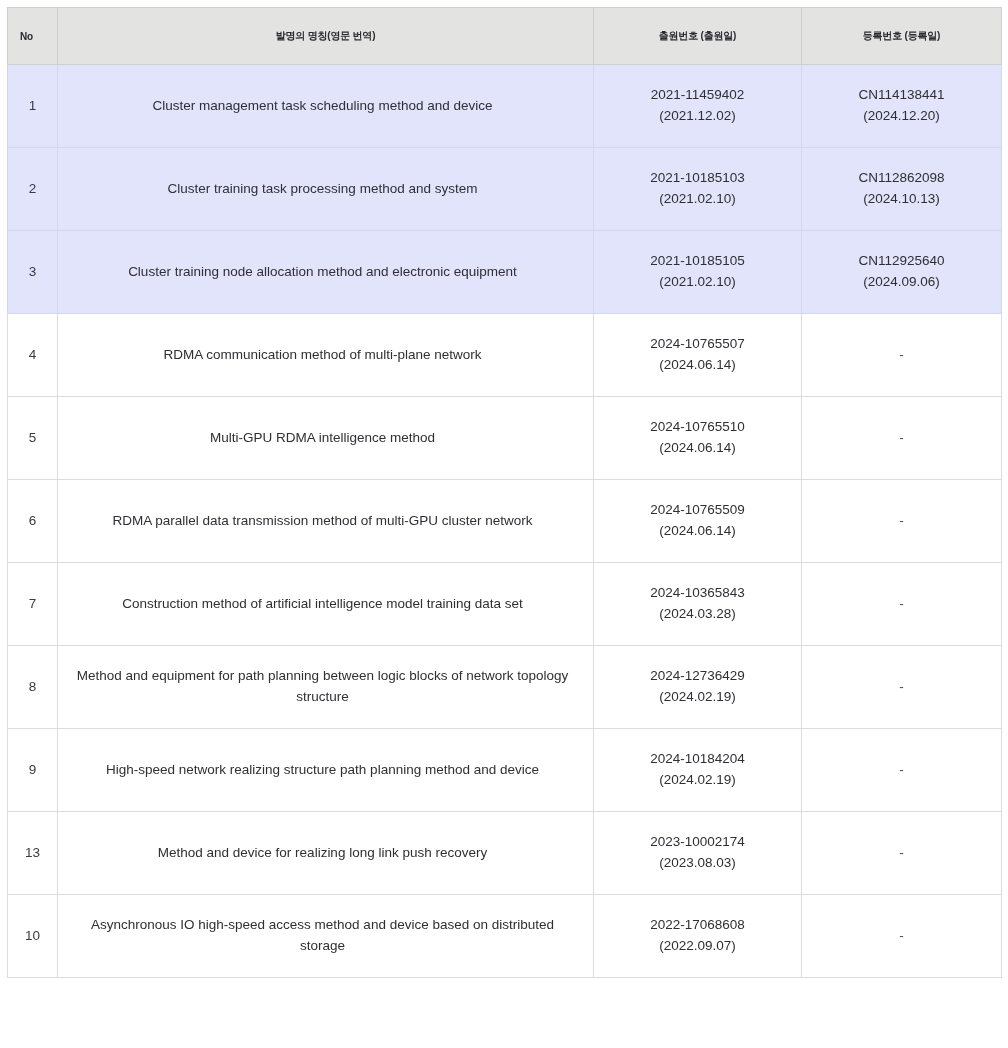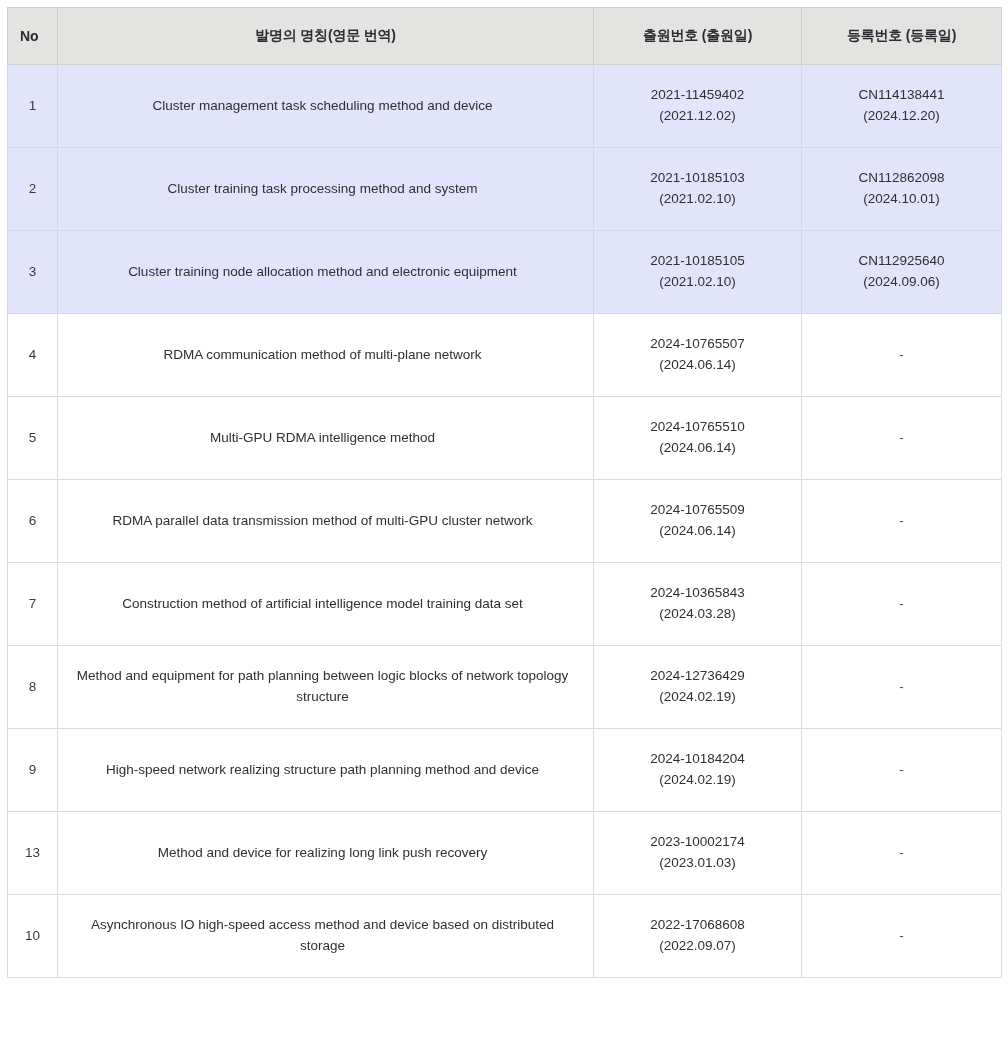--- a/index.html
+++ b/index.html
@@ -28,21 +28,21 @@
   }
   table.patent-table col.c-no    { width: 50px; }
   table.patent-table col.c-title { width: 536px; }
   table.patent-table col.c-app   { width: 208px; }
   table.patent-table col.c-reg   { width: 200px; }
 
   thead th {
     background: #e3e3e1;
     border: 1px solid #cfcfcf;
     color: #2b2b33;
-    font-size: 14px;
+    font-size: 10px;
     font-weight: bold;
     height: 48px;
     padding: 4px 6px;
     text-align: center;
     vertical-align: middle;
     letter-spacing: -0.2px;
   }
   thead th.th-no {
     text-align: left;
     padding-left: 12px;
@@ -121,21 +121,21 @@
         </tr>
         <tr class="row-highlight">
           <td class="cell-no">2</td>
           <td class="cell-title">Cluster training task processing method and system</td>
           <td class="cell-app">
             <span class="num">2021-10185103</span>
             <span class="date">(2021.02.10)</span>
           </td>
           <td class="cell-reg">
             <span class="num">CN112862098</span>
-            <span class="date">(2024.10.01)</span>
+            <span class="date">(2024.10.13)</span>
           </td>
         </tr>
         <tr class="row-highlight">
           <td class="cell-no">3</td>
           <td class="cell-title">Cluster training node allocation method and electronic equipment</td>
           <td class="cell-app">
             <span class="num">2021-10185105</span>
             <span class="date">(2021.02.10)</span>
           </td>
           <td class="cell-reg">
@@ -207,21 +207,21 @@
           </td>
           <td class="cell-reg is-dash">
             <span class="dash">-</span>
           </td>
         </tr>
         <tr class="row-plain">
           <td class="cell-no">13</td>
           <td class="cell-title">Method and device for realizing long link push recovery</td>
           <td class="cell-app">
             <span class="num">2023-10002174</span>
-            <span class="date">(2023.01.03)</span>
+            <span class="date">(2023.08.03)</span>
           </td>
           <td class="cell-reg is-dash">
             <span class="dash">-</span>
           </td>
         </tr>
         <tr class="row-plain">
           <td class="cell-no">10</td>
           <td class="cell-title">Asynchronous IO high-speed access method and device based on distributed storage</td>
           <td class="cell-app">
             <span class="num">2022-17068608</span>

